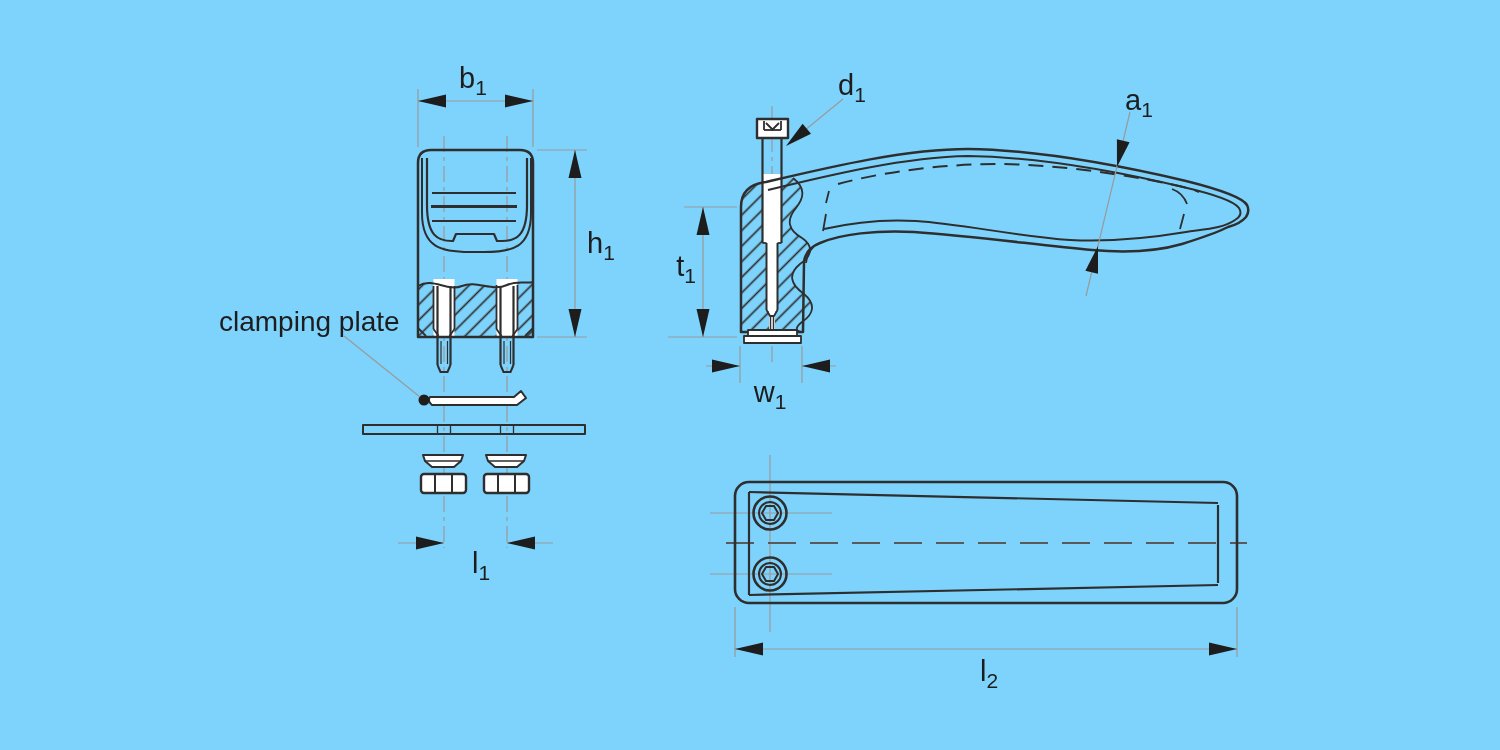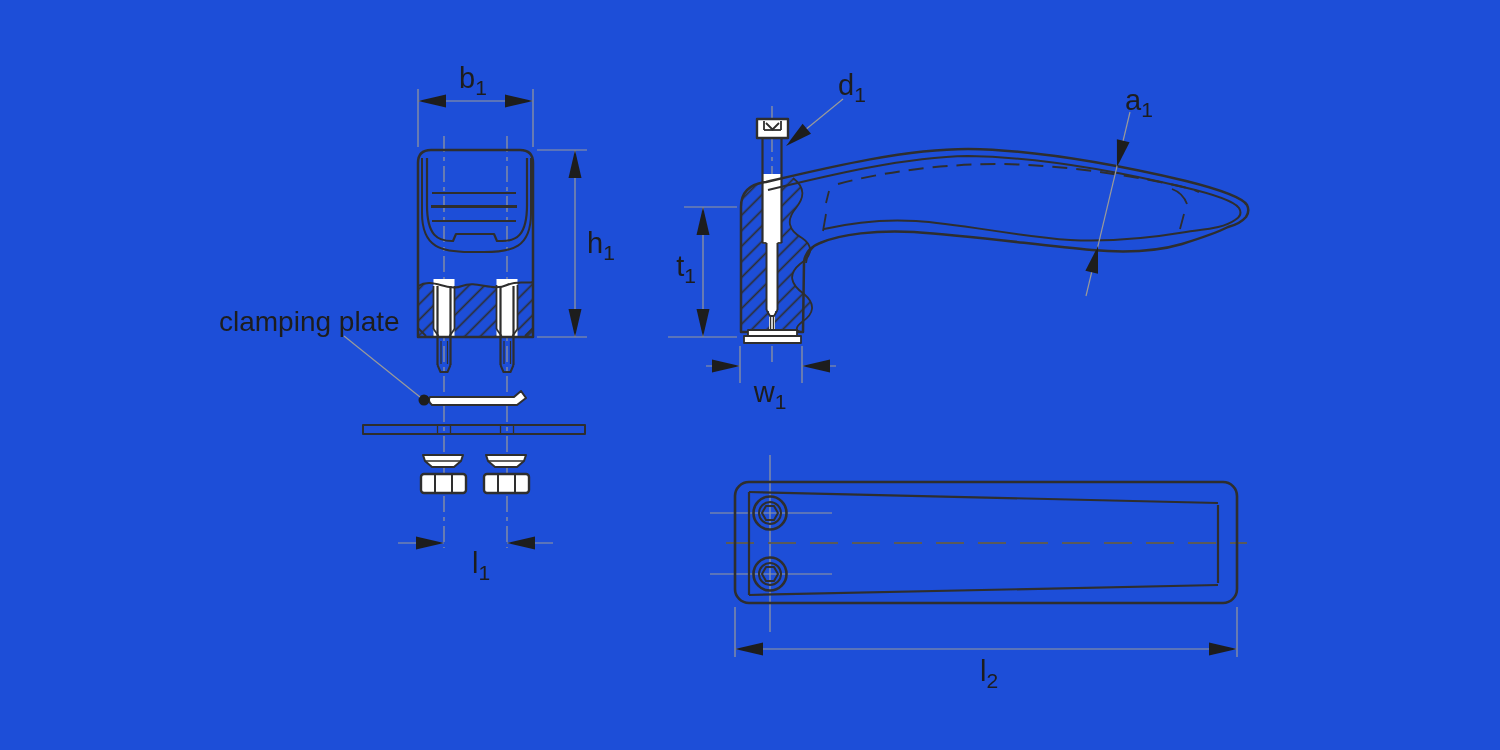--- a/index.html
+++ b/index.html
@@ -1,16 +1,16 @@
 <!DOCTYPE html>
 <html><head>
 <meta charset="utf-8">
 <style>
   html,body{margin:0;padding:0;background:#ffffff;}
-  #stage{position:relative;width:1500px;height:750px;background:#1d4ed8;overflow:hidden;
+  #stage{position:relative;width:1500px;height:750px;background:#7dd3fc;overflow:hidden;
          font-family:"Liberation Sans", sans-serif;}
   svg{position:absolute;left:0;top:0;}
   text{fill:#1d1d1d;font-family:"Liberation Sans", sans-serif;}
   .lbl{font-size:29px;}
   .lbl .sub{font-size:21px;}
   .note{font-size:28px;}
 </style>
 </head>
 <body>
 

